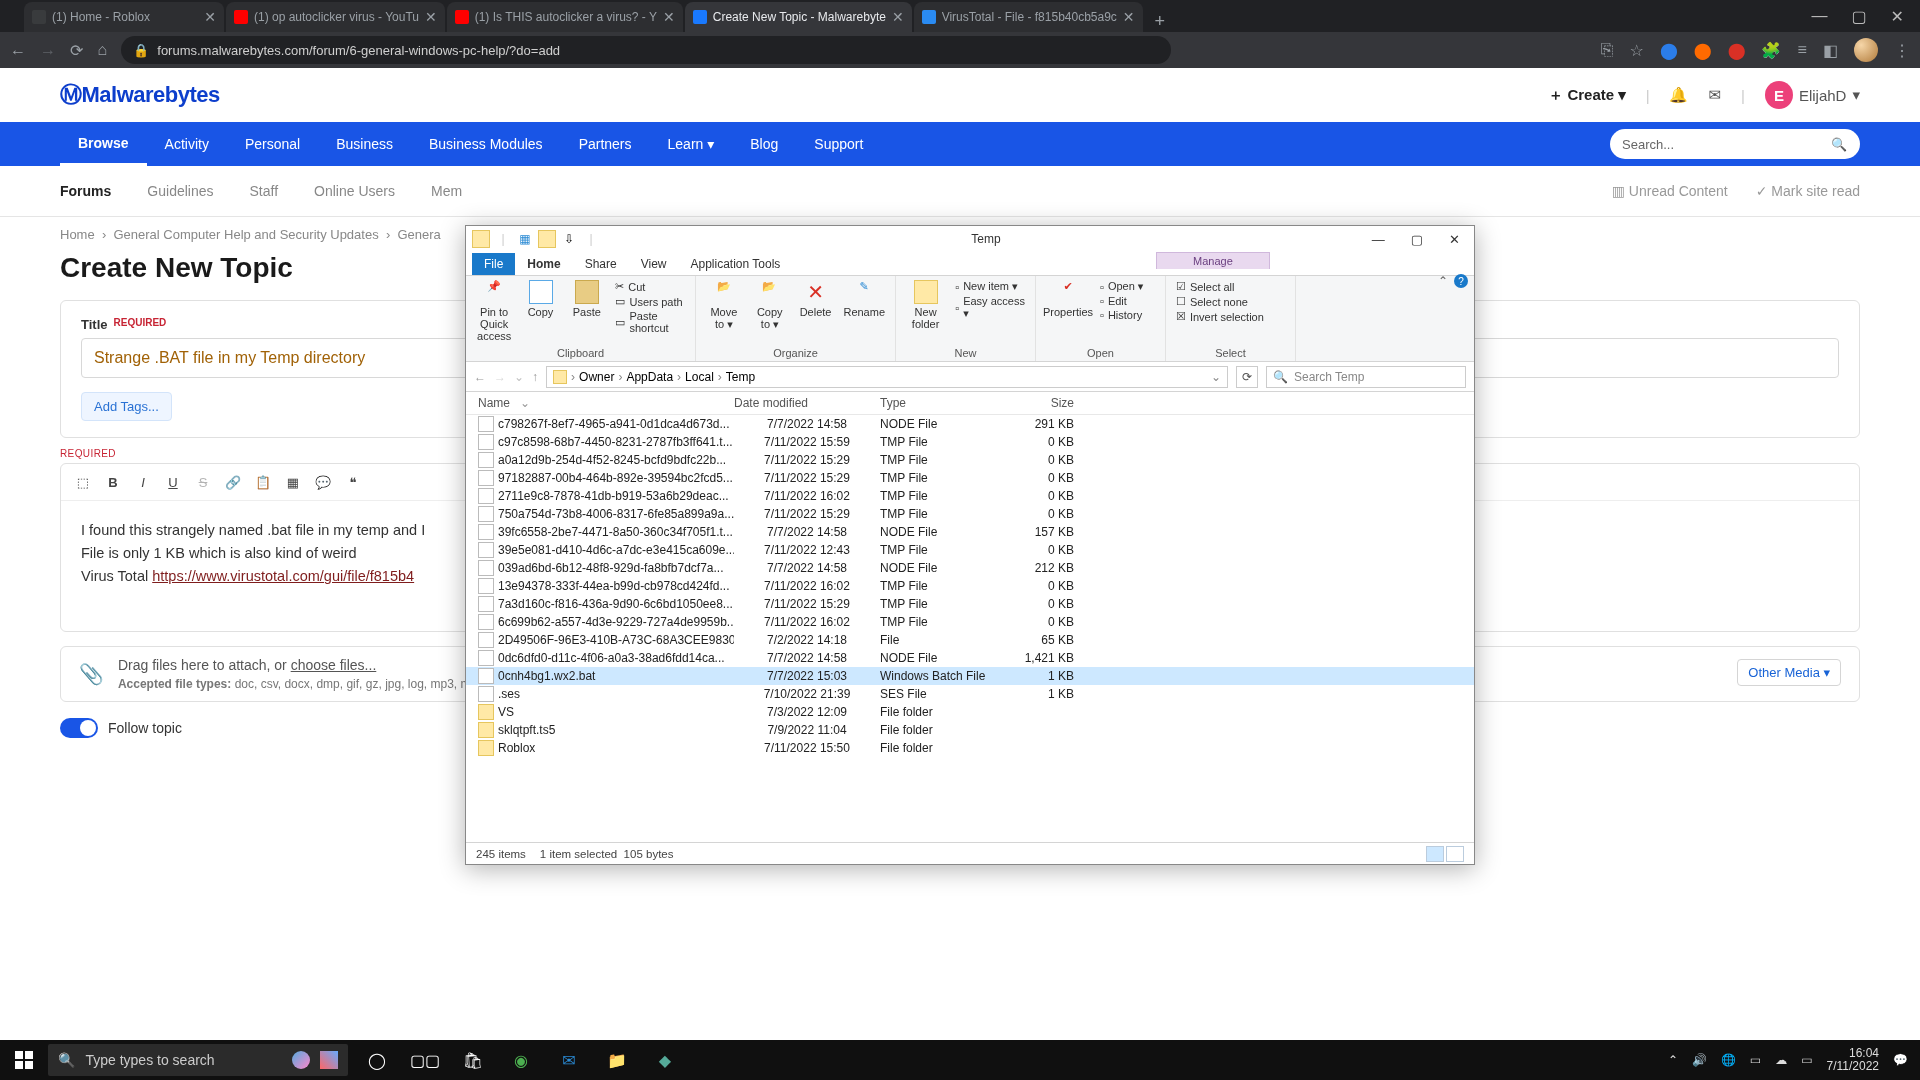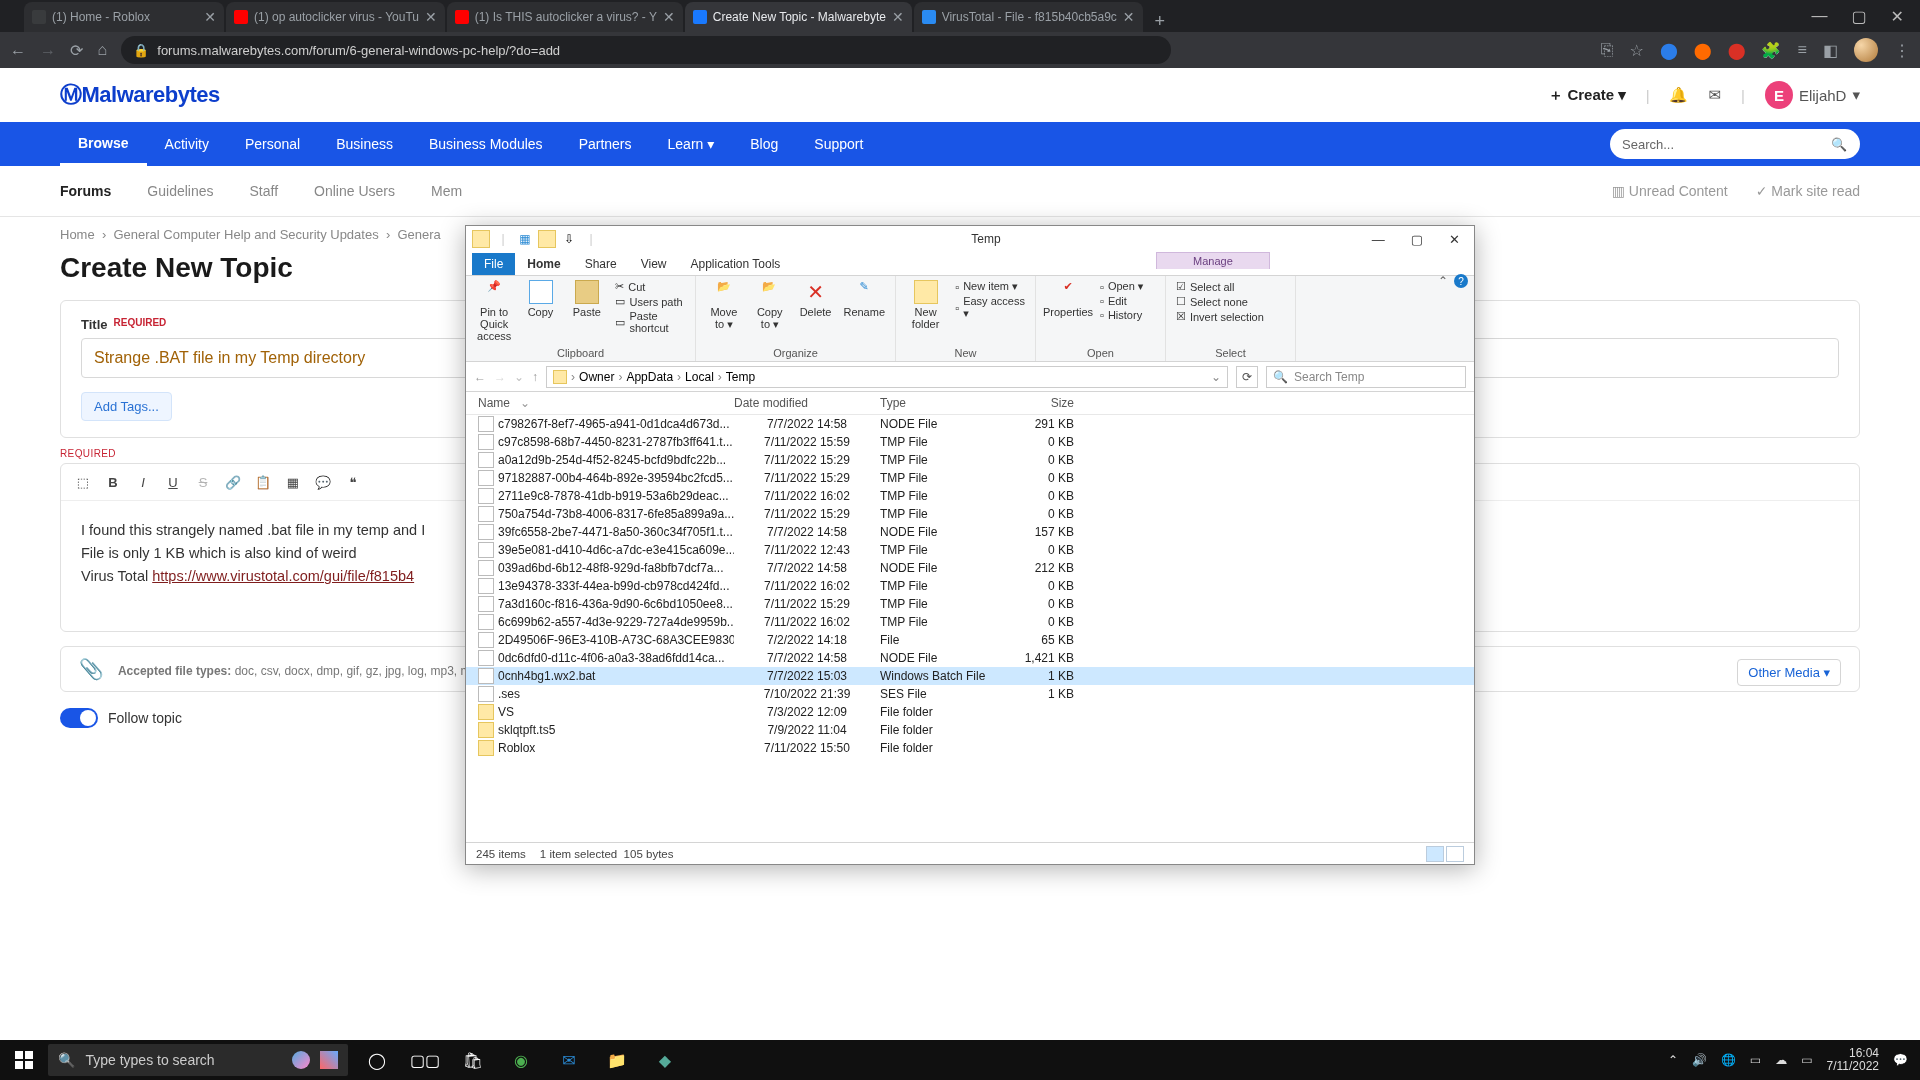--- a/index.html
+++ b/index.html
@@ -278,20 +278,23 @@
       <div>File is only 1 KB which is also kind of weird</div>
       <div>
         <span>Virus Total </span><a>https://www.virustotal.com/gui/file/f815b4</a>
       </div>
     </div>
   </div>
 
   <div class="attach-area">
     <span class="clip">📎</span>
     <div style="flex:1">
+      <div>
+        <span>Drag files here to attach, or </span><u>choose files...</u>
+      </div>
       <div class="small">
         <b>Accepted file types:</b> <span>doc, csv, docx, dmp, gif, gz, jpg, log, mp3, mp4, png, pdf, psd, rar, wmv, xls, xlsx, zip, txt, 7zip, 7z, jpeg, mov, po</span>
         &nbsp;&nbsp;&nbsp;<b>Max total size:</b> <span>58.59 MB</span>
         &nbsp;&nbsp;&nbsp;<b>Max file size:</b> <span>58.59MB</span>
       </div>
     </div>
     <div class="other-media">Other Media ▾</div>
   </div>
 
   <div class="follow-row">

